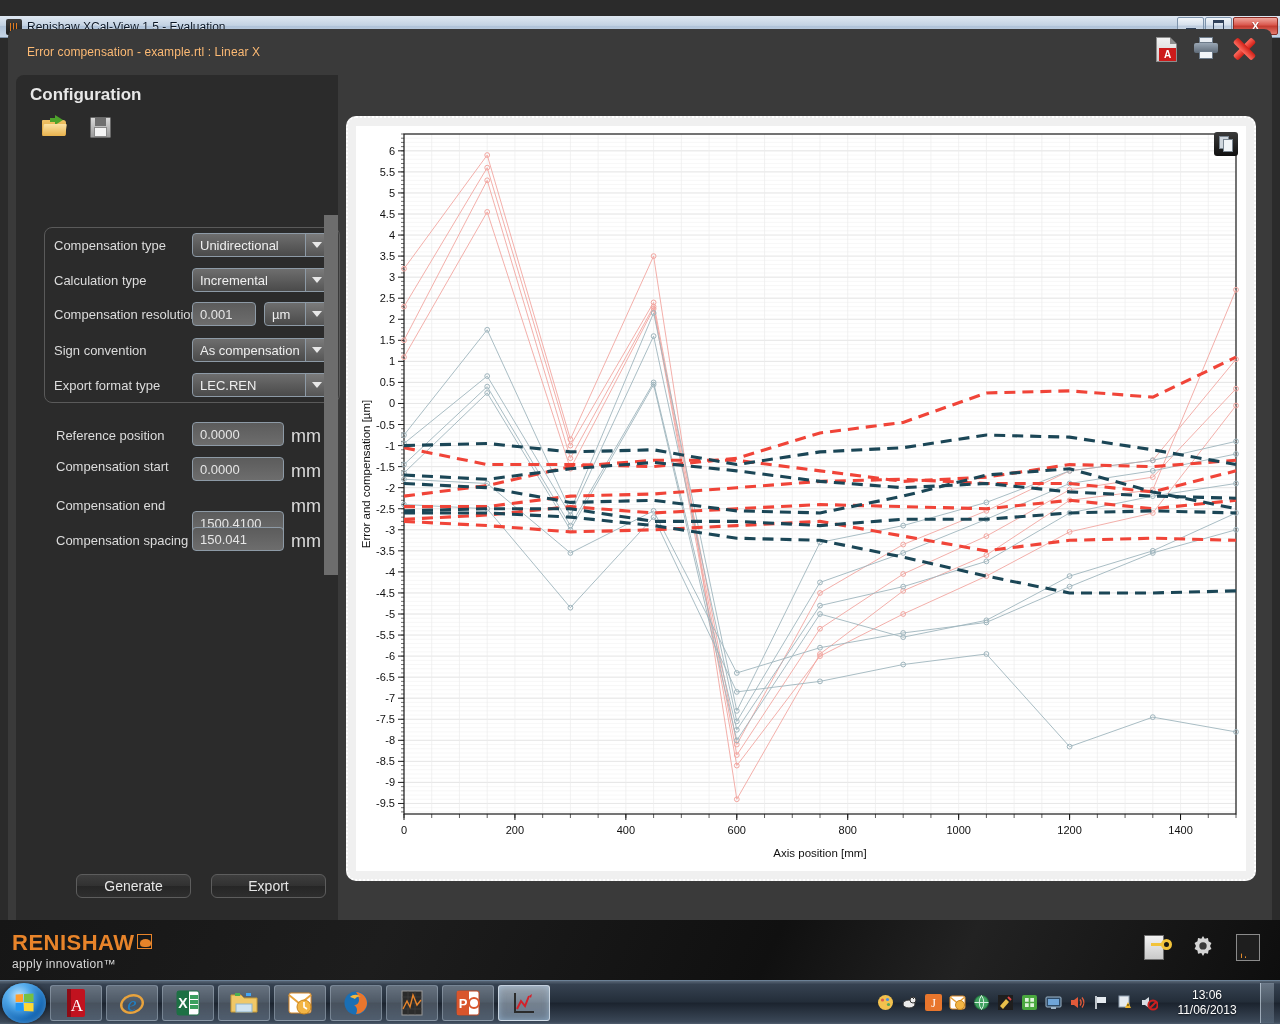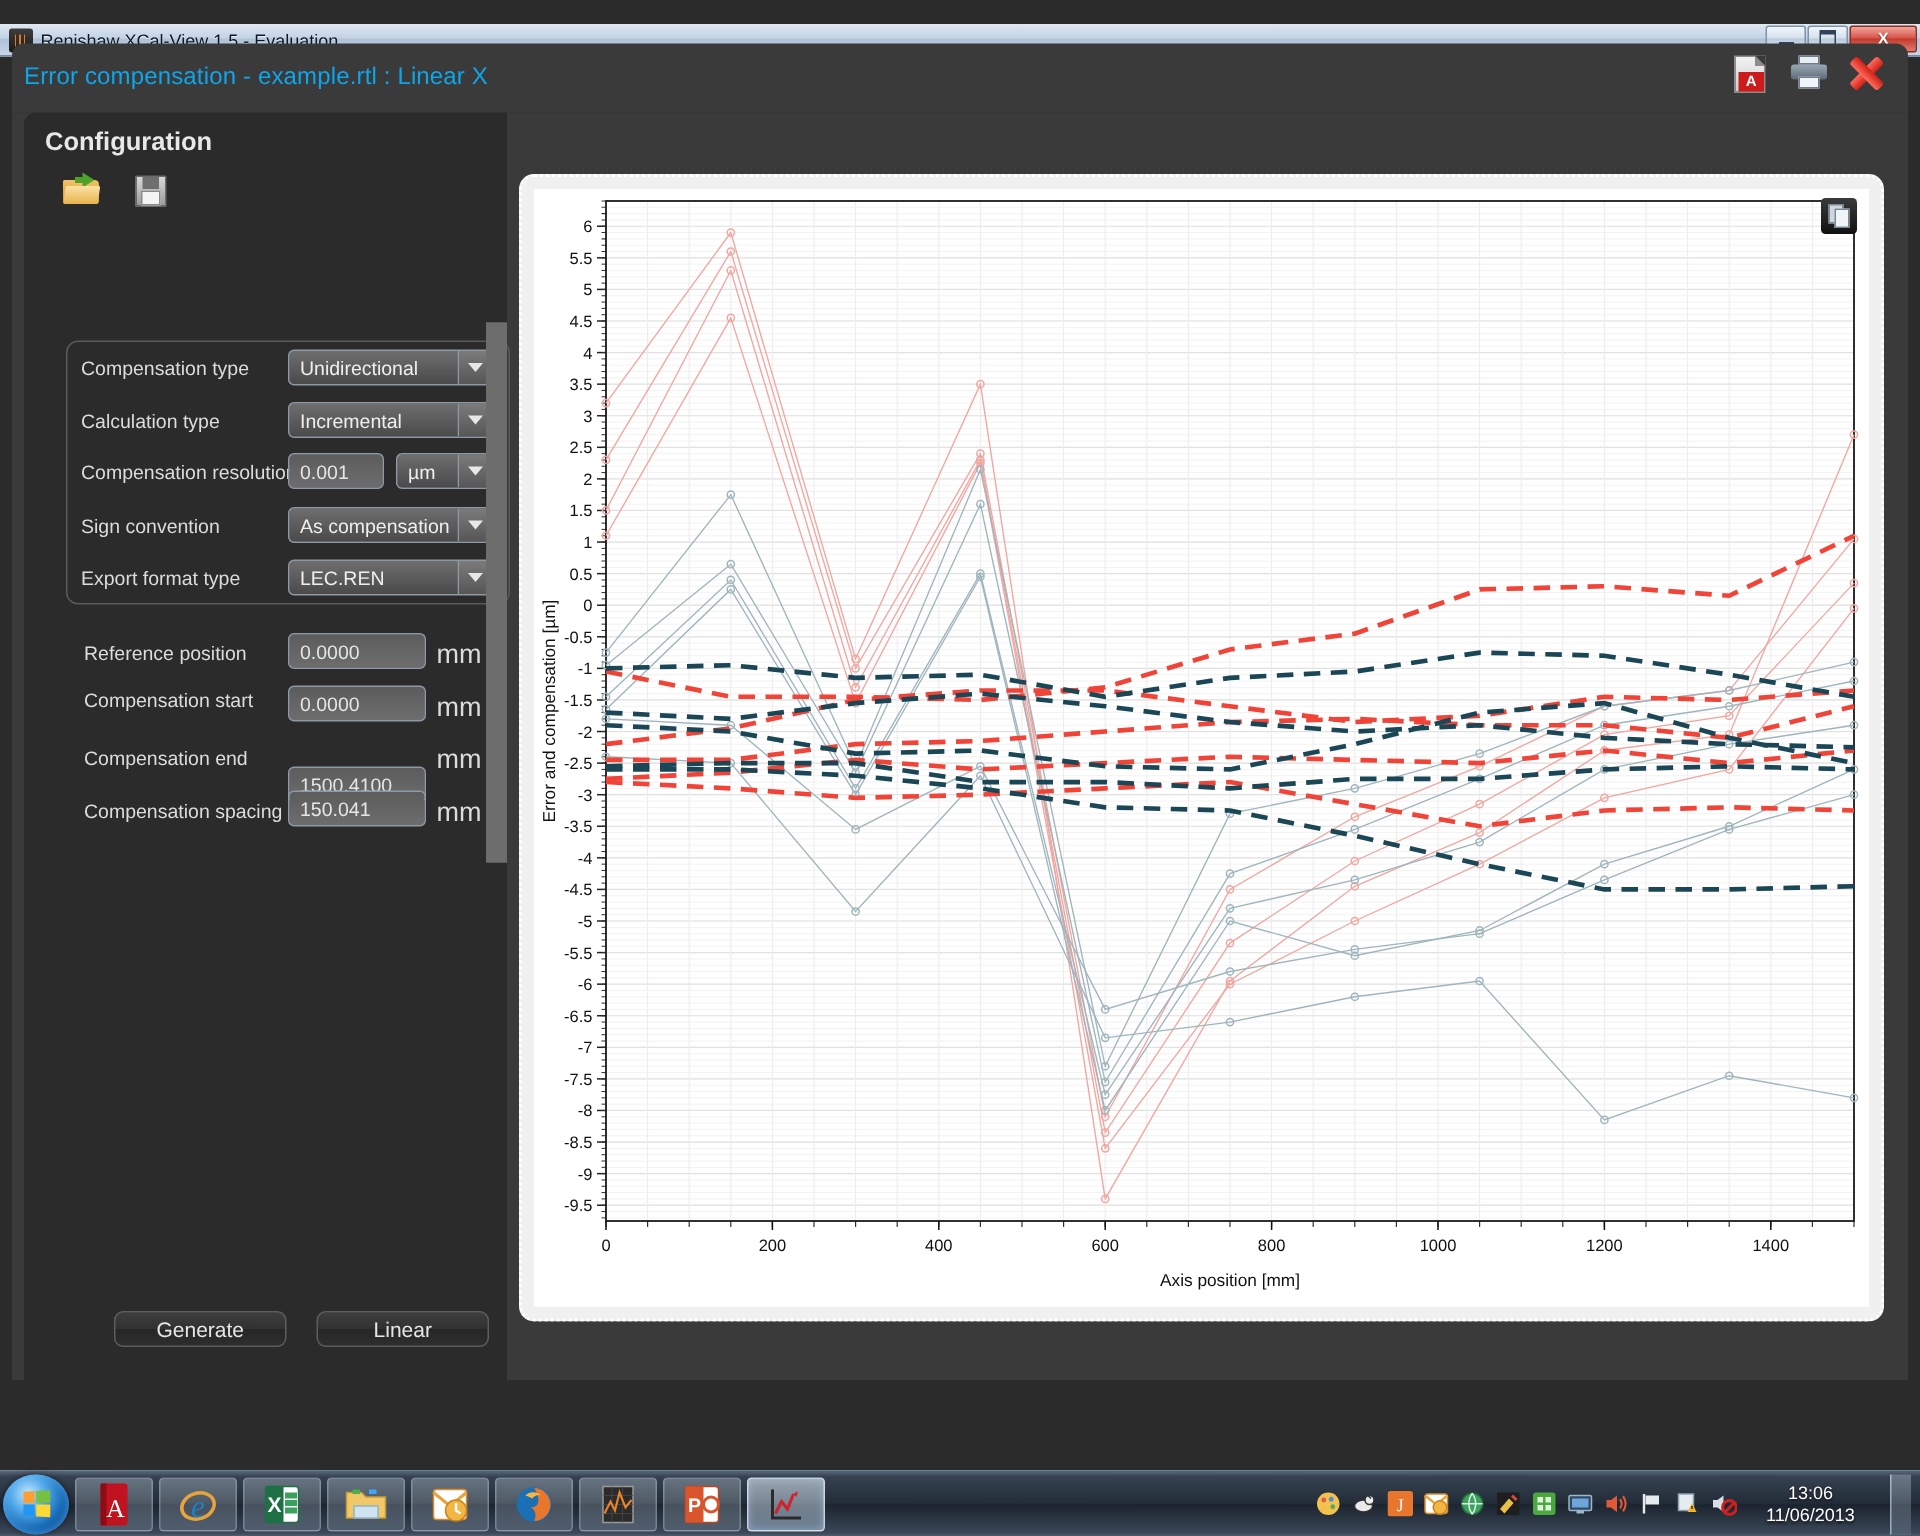--- a/index.html
+++ b/index.html
@@ -62,21 +62,21 @@
   }
 
   
   #app-header {
     position: absolute; left: 8px; top: 29px; width: 1264px; height: 46px;
     background: #3a3a3a;
     border-radius: 8px 8px 0 0;
     display: flex; align-items: center;
   }
   #app-title {
-    margin-left: 8px; font-size: 16px; color: #0ea5e9; font-weight: 300;
+    margin-left: 19px; font-size: 12px; color: #fdba74; font-weight: 300;
     letter-spacing: .1px;
   }
   #header-actions { position: absolute; right: 14px; top: 8px; display: flex; gap: 12px; align-items: center; }
   .hdr-ico { width: 26px; height: 28px; position: relative; cursor: pointer; }
 
   
   .ico-pdf {
     width: 21px; height: 25px; background: linear-gradient(to bottom,#f2f2f2,#cfcfcf);
     border: 1px solid #8c8c8c; position: relative;
   }
@@ -387,21 +387,21 @@
         </div>
         <div class="cfg-input" style="position:absolute; left:176px; top:452px; width:92px;">150.041</div>
         <span class="unit" style="position:absolute; left:275px; top:456px;">mm</span>
 
         <div id="cfg-scroll">
           <div class="thumb"></div>
         </div>
 
         <div id="cfg-buttons">
           <div class="big-btn">Generate</div>
-          <div class="big-btn">Linear</div>
+          <div class="big-btn">Export</div>
         </div>
       </div>
 
       <div id="chart-panel">
 
         <div id="chart-card">
           <div id="chart-inner">
             <svg class="plot" id="plot-svg" width="890" height="745">
                 <line x1="48" x2="880" y1="685.8947368421052" y2="685.8947368421052" stroke="#f1f1f1" stroke-width="0.6"></line>
                 <line x1="48" x2="880" y1="681.6842105263157" y2="681.6842105263157" stroke="#f1f1f1" stroke-width="0.6"></line>
@@ -1038,20 +1038,42 @@
             <div id="copy-icon">
               <div class="sheet-b"></div>
                 <div class="sheet-f"></div>
             </div>
           </div>
         </div>
       </div>
 
     </div>
 
+    <div id="footer">
+      <div id="brand">
+        <div class="b1"><span>RENISHAW</span><span class="logo-sq"></span></div>
+        <div class="b2">apply innovation™</div>
+      </div>
+      <div id="footer-icons">
+        <div class="f-ico ico-key">
+          <div class="k-page"></div>
+            <div class="k-shaft"></div>
+            <div class="k-ring"></div>
+        </div>
+        <div class="f-ico">
+          <svg class="ico-gear" viewBox="0 0 24 24" aria-hidden="true">
+            <path fill="#d5d5d5" d="M12 1.8l1.6 2.6 3-.6.5 3 2.7 1.4-1.3 2.8 1.3 2.8-2.7 1.4-.5 3-3-.6L12 20.2l-1.6-2.6-3 .6-.5-3-2.7-1.4L5.5 11 4.2 8.2l2.7-1.4.5-3 3 .6z"></path>
+            <circle cx="12" cy="11" r="3.4" fill="#3a3a3a"></circle>
+          </svg>
+        </div>
+        <div class="f-ico">
+            <div class="ico-chartdoc"></div>
+          </div>
+      </div>
+    </div>
 
   </div>
 
   <div id="taskbar">
     <div id="start-orb"></div>
 
     <div class="tb-task">
       <svg width="26" height="30" viewBox="0 0 26 30">
           <rect x="4" y="1" width="18" height="28" rx="2" fill="#c1121f"></rect>
           <rect x="4" y="1" width="4" height="28" fill="#8d0c16"></rect>

